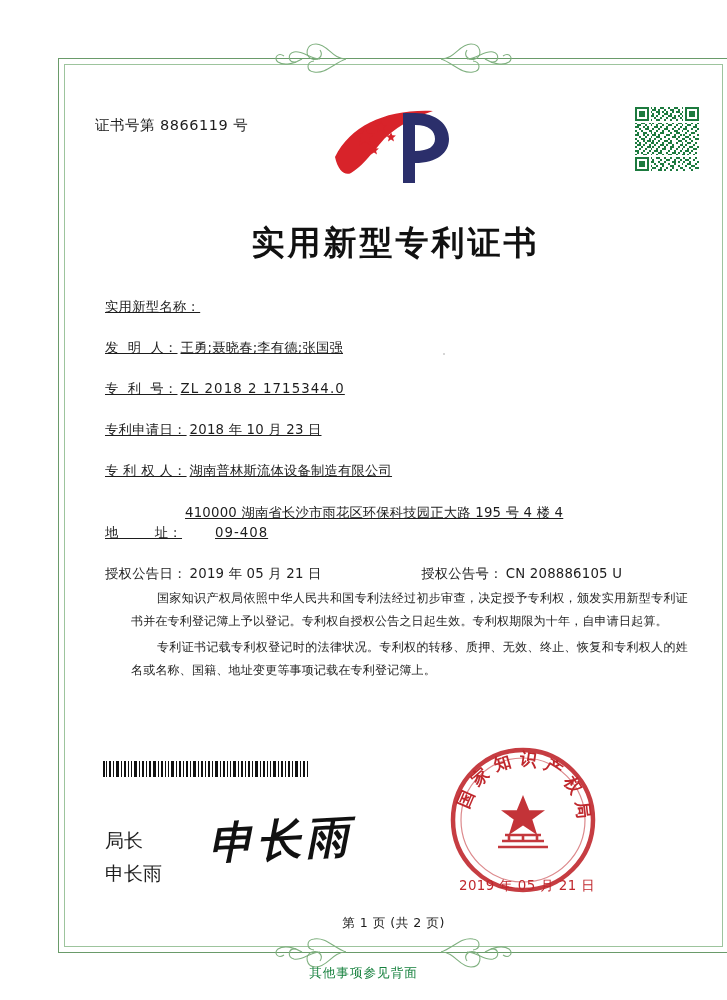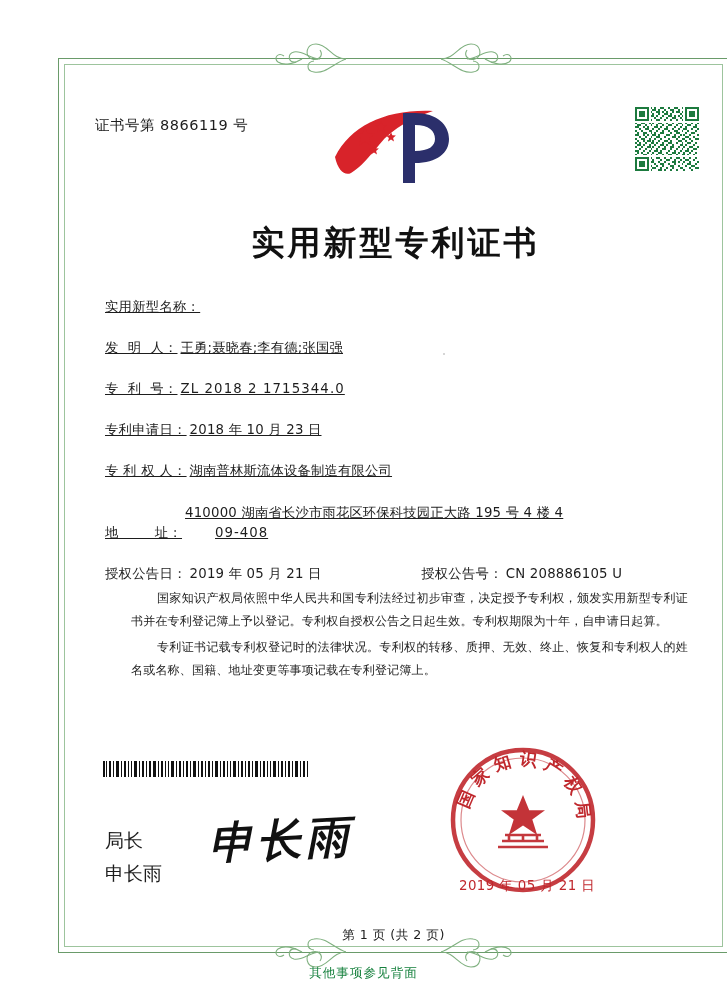--- a/index.html
+++ b/index.html
@@ -204,21 +204,21 @@
     font-size: 13.4px;
     color: #c0282d;
     letter-spacing: 0.4px;
   }
 
   
   .page-no {
     position: absolute;
     left: 0;
     right: 0;
-    bottom: 8px;
+    bottom: 20px;
     text-align: center;
     font-size: 12.6px;
     letter-spacing: 0.5px;
   }
   .outside-note {
     position: absolute;
     left: 0;
     right: 0;
     top: 965px;
     text-align: center;

